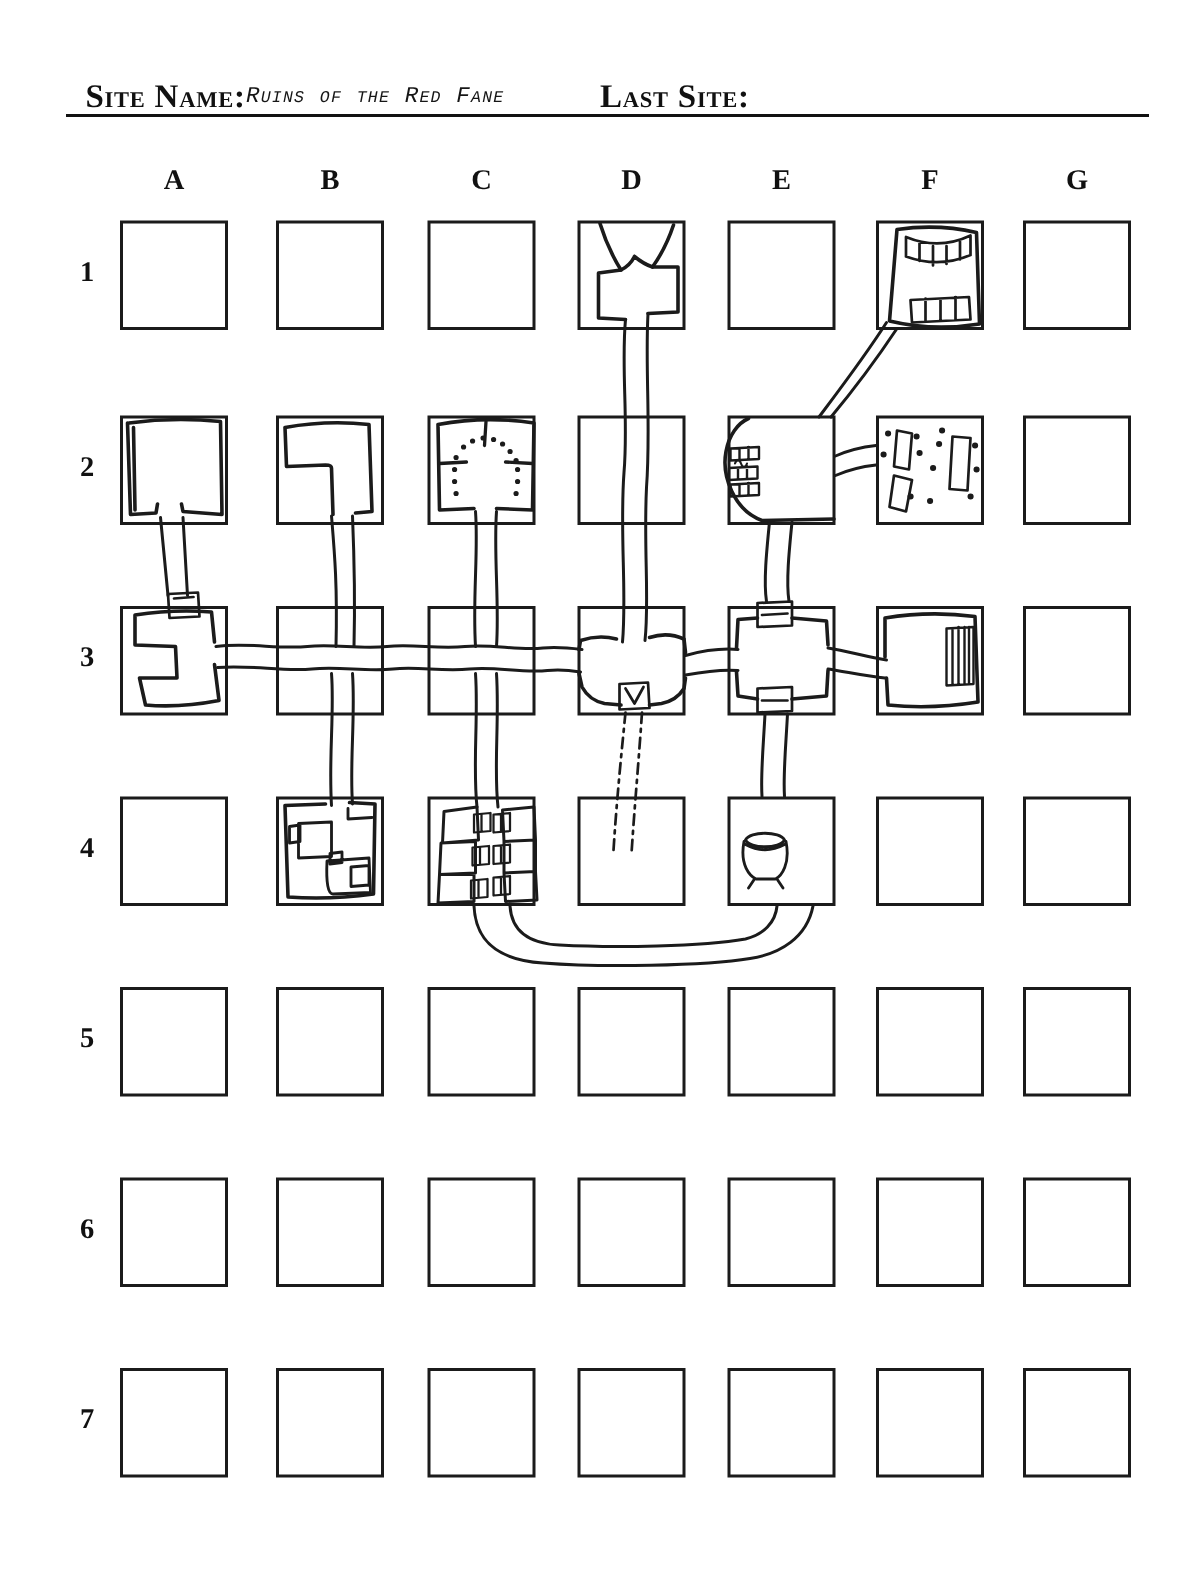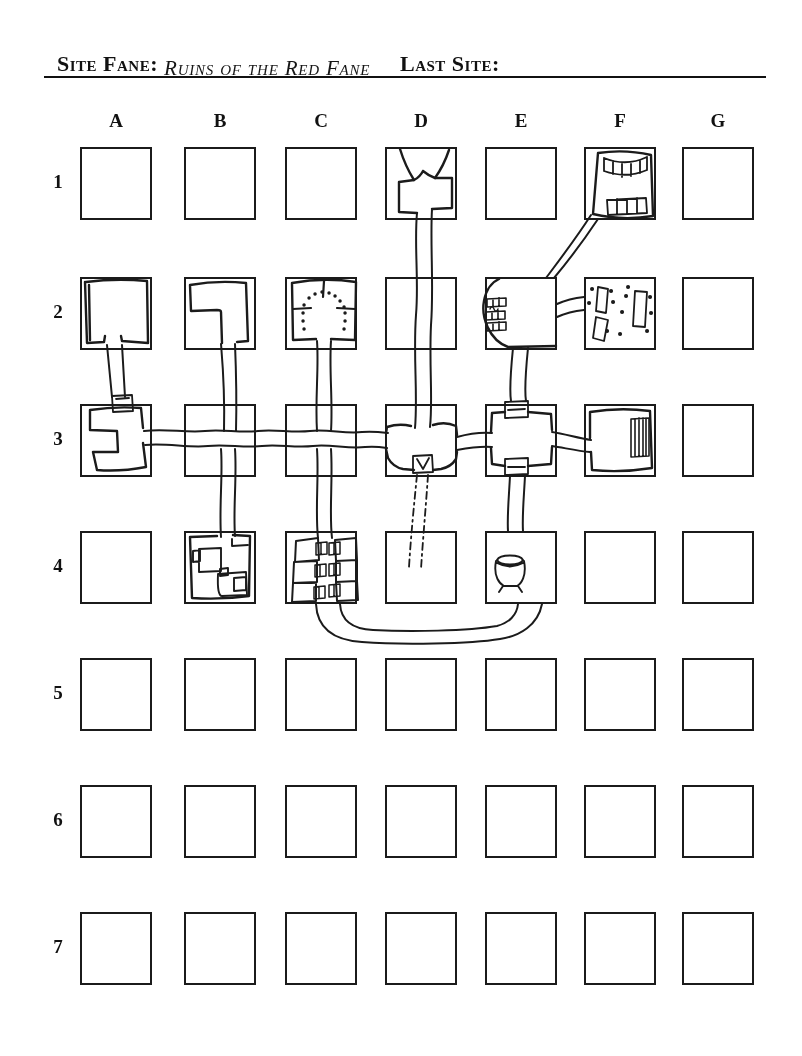--- a/index.html
+++ b/index.html
@@ -7,22 +7,22 @@
     position:relative; width:802px; height:1056px; background:#ffffff;
     overflow:hidden; font-family:"Liberation Serif", serif; color:#1b1b1b;
   }
   .hdr-label{
     position:absolute; font-variant:small-caps; font-weight:700;
     font-size:22px; letter-spacing:0.5px; color:#111;
     font-family:"Liberation Serif", serif; white-space:nowrap;
   }
   .hdr-value{
     position:absolute; font-style:italic; font-variant:small-caps;
-    font-size:21px; letter-spacing:0.8px; color:#161616;
-    font-family:Liberation Serif, serif; white-space:nowrap;
+    font-size:15px; letter-spacing:0.8px; color:#161616;
+    font-family:Liberation Mono, monospace; white-space:nowrap;
   }
   .hdr-rule{
     position:absolute; left:44px; top:76px; width:722px; height:2px;
     background:#111;
   }
   .cell{
     position:absolute; width:72px; height:73px; box-sizing:border-box;
     border:2px solid #1b1b1b; background:transparent;
   }
   .col-label{
@@ -33,21 +33,21 @@
     position:absolute; width:36px; text-align:center; font-weight:700;
     font-size:19px; color:#111; font-family:"Liberation Serif", serif;
   }
   svg.ink{ position:absolute; left:0; top:0; pointer-events:none; }
 </style>
 </head>
 <body>
 
 <div class="page">
 
-  <span class="hdr-label" style="left:57px; top:51px;">Site Fane:</span>
+  <span class="hdr-label" style="left:57px; top:51px;">Site Name:</span>
 
   <span class="hdr-value" style="left:164px; top:56px;">Ruins of the Red Fane</span>
 
   <span class="hdr-label" style="left:400px; top:51px;">Last Site:</span>
 
   <div class="hdr-rule"></div>
 
   <div id="col-labels">
       <div class="col-label" style="left: 80px; top: 110px;">A</div>
       <div class="col-label" style="left: 184px; top: 110px;">B</div>

